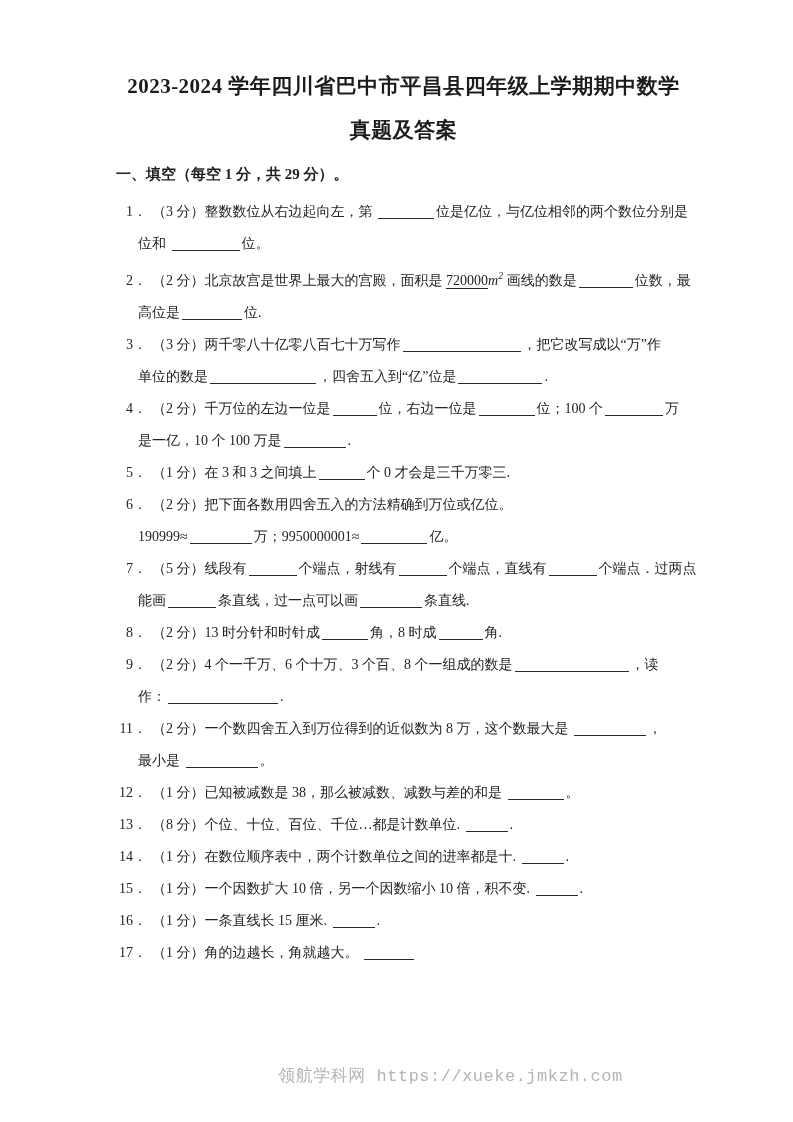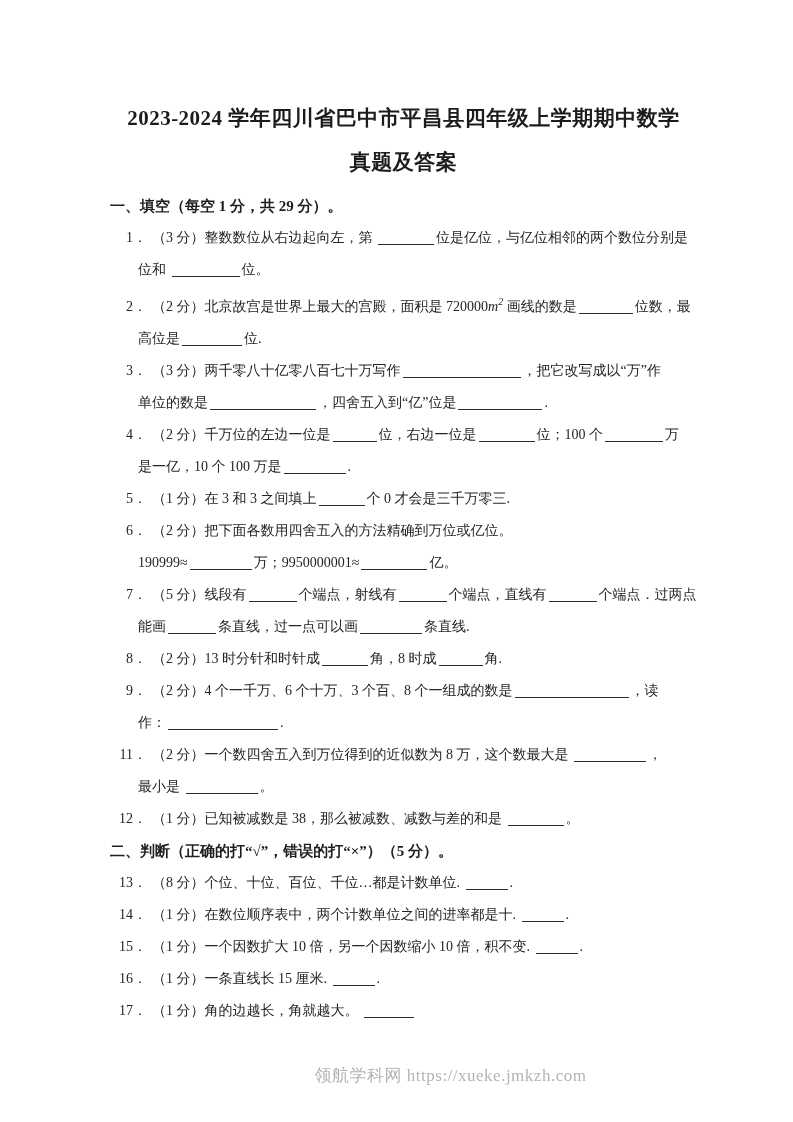--- a/index.html
+++ b/index.html
@@ -8,37 +8,37 @@
     background: #ffffff;
     width: 793px;
     height: 1122px;
     overflow: hidden;
   }
   .sheet {
     position: relative;
     width: 793px;
     height: 1122px;
     box-sizing: border-box;
-    padding: 96px 96px 0 110px;
+    padding: 64px 96px 0 110px;
     background: #ffffff;
     font-family: "Liberation Serif", "DejaVu Serif", serif;
     color: #242424;
   }
   .title {
     margin: 0 0 6px 0;
     font-size: 21px;
     font-weight: bold;
     line-height: 44px;
     text-align: center;
     color: #1c1c1c;
     letter-spacing: 0.5px;
     white-space: nowrap;
   }
   .heading {
-    margin: 0;
+    margin: 6px;
     font-size: 15px;
     font-weight: bold;
     line-height: 32px;
     color: #1f1f1f;
     white-space: nowrap;
   }
   .q {
     margin: 0 0 0 28px;
     text-indent: -28px;
     font-size: 14px;
@@ -53,32 +53,33 @@
     margin-right: 5px;
   }
   .blank {
     display: inline-block;
     height: 14px;
     border-bottom: 1px solid #2a2a2a;
     vertical-align: -3px;
     margin: 0 2px;
   }
   .uline {
+    text-decoration: underline;
     text-underline-offset: 3px;
   }
   .ital { font-style: italic; }
   sup.ital { font-size: 10px; }
   .watermark {
     position: absolute;
     top: 1064px;
     left: 0;
     right: 0;
     text-align: center;
     padding-left: 108px;
-    font-family: Liberation Serif, serif;
+    font-family: Liberation Mono, monospace;
     font-size: 17px;
     color: #b4b4b4;
     letter-spacing: 0.5px;
   }
 </style>
 </head>
 <body>
 
 <div class="sheet">
   <h1 class="title">
@@ -95,21 +96,20 @@
         <div class="q"><span class="qnum">4．</span><span>（2 分）千万位的左边一位是</span><span class="blank" style="width: 44px;"></span><span>位，右边一位是</span><span class="blank" style="width: 56px;"></span><span>位；100 个</span><span class="blank" style="width: 58px;"></span><span>万</span><br><span>是一亿，10 个 100 万是</span><span class="blank" style="width: 62px;"></span><span>.</span></div>
         <div class="q"><span class="qnum">5．</span><span>（1 分）在 3 和 3 之间填上</span><span class="blank" style="width: 46px;"></span><span>个 0 才会是三千万零三.</span></div>
         <div class="q"><span class="qnum">6．</span><span>（2 分）把下面各数用四舍五入的方法精确到万位或亿位。</span><br><span>190999≈</span><span class="blank" style="width: 62px;"></span><span>万；9950000001≈</span><span class="blank" style="width: 66px;"></span><span>亿。</span></div>
         <div class="q"><span class="qnum">7．</span><span>（5 分）线段有</span><span class="blank" style="width: 48px;"></span><span>个端点，射线有</span><span class="blank" style="width: 48px;"></span><span>个端点，直线有</span><span class="blank" style="width: 48px;"></span><span>个端点．过两点</span><br><span>能画</span><span class="blank" style="width: 48px;"></span><span>条直线，过一点可以画</span><span class="blank" style="width: 62px;"></span><span>条直线.</span></div>
         <div class="q"><span class="qnum">8．</span><span>（2 分）13 时分针和时针成</span><span class="blank" style="width: 46px;"></span><span>角，8 时成</span><span class="blank" style="width: 44px;"></span><span>角.</span></div>
         <div class="q"><span class="qnum">9．</span><span>（2 分）4 个一千万、6 个十万、3 个百、8 个一组成的数是</span><span class="blank" style="width: 114px;"></span><span>，读</span><br><span>作：</span><span class="blank" style="width: 110px;"></span><span>.</span></div>
         <div class="q"><span class="qnum">11．</span><span>（2 分）一个数四舍五入到万位得到的近似数为 8 万，这个数最大是 </span><span class="blank" style="width: 72px;"></span><span>，</span><br><span>最小是 </span><span class="blank" style="width: 72px;"></span><span>。</span></div>
         <div class="q"><span class="qnum">12．</span><span>（1 分）已知被减数是 38，那么被减数、减数与差的和是 </span><span class="blank" style="width: 56px;"></span><span>。</span></div>
       </section>
       <section>
-        <h2 class="heading">二、判断（正确的打“√”，错误的打“×”）（5 分）。</h2>
         <div class="q"><span class="qnum">13．</span><span>（8 分）个位、十位、百位、千位…都是计数单位. </span><span class="blank" style="width: 42px;"></span><span>.</span></div>
         <div class="q"><span class="qnum">14．</span><span>（1 分）在数位顺序表中，两个计数单位之间的进率都是十. </span><span class="blank" style="width: 42px;"></span><span>.</span></div>
         <div class="q"><span class="qnum">15．</span><span>（1 分）一个因数扩大 10 倍，另一个因数缩小 10 倍，积不变. </span><span class="blank" style="width: 42px;"></span><span>.</span></div>
         <div class="q"><span class="qnum">16．</span><span>（1 分）一条直线长 15 厘米. </span><span class="blank" style="width: 42px;"></span><span>.</span></div>
         <div class="q"><span class="qnum">17．</span><span>（1 分）角的边越长，角就越大。 </span><span class="blank" style="width: 50px;"></span></div>
       </section>
     </div>
 
   <div class="watermark">领航学科网 https://xueke.jmkzh.com</div>
 </div>

